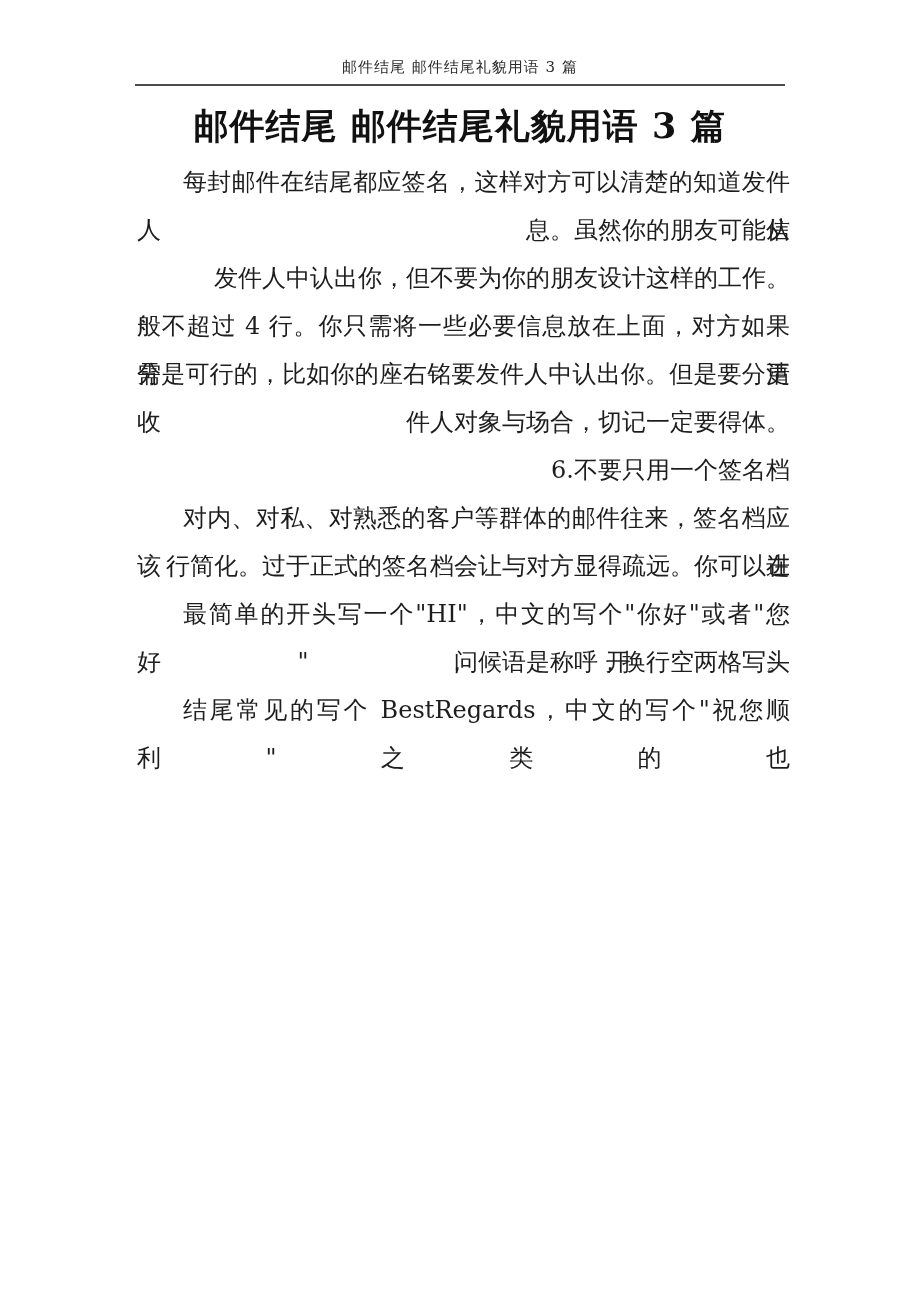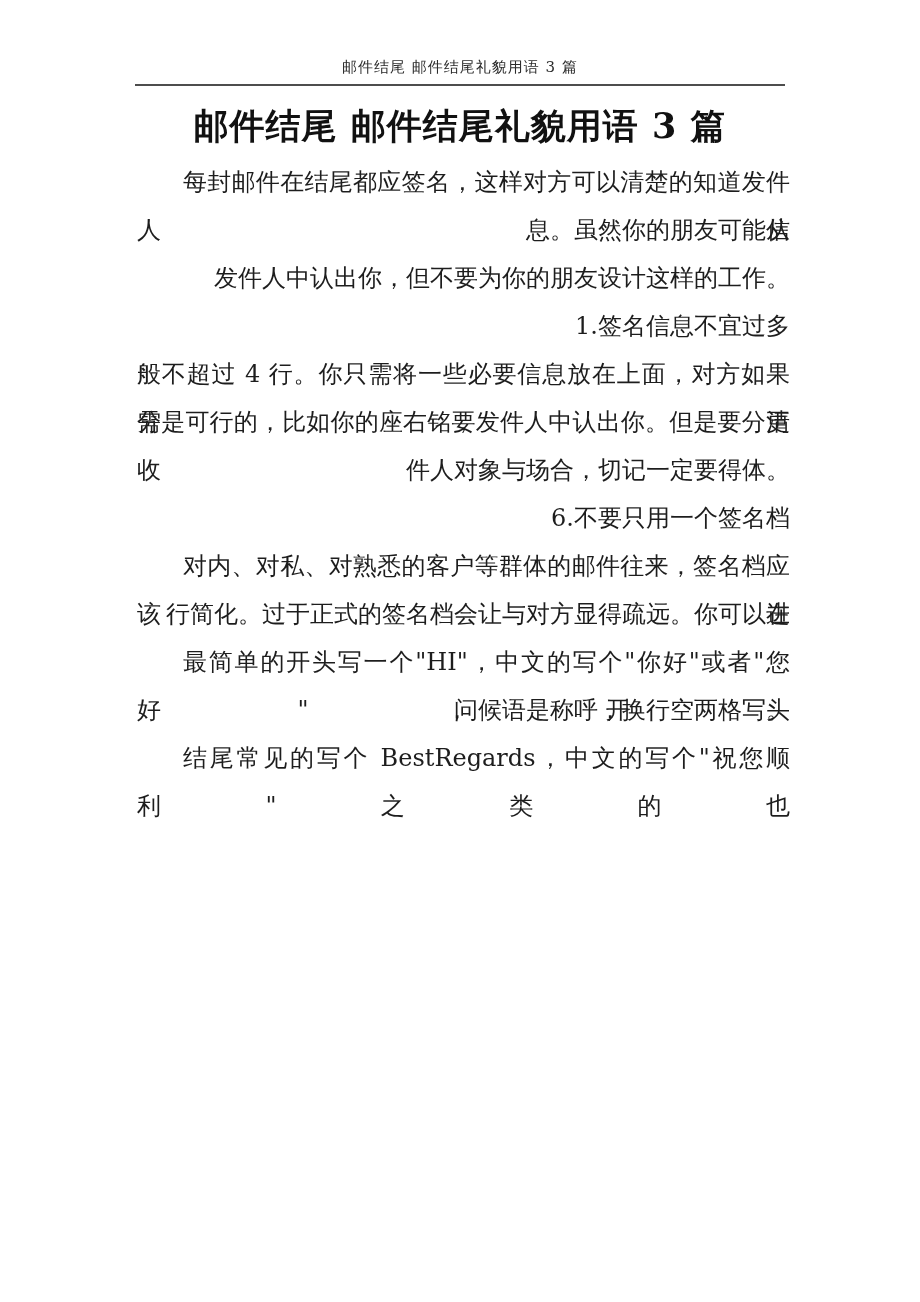--- a/index.html
+++ b/index.html
@@ -66,21 +66,20 @@
 <body>
 
 <div class="page">
   <div class="header">邮件结尾 邮件结尾礼貌用语 3 篇</div>
   <div class="header-rule"></div>
   <div class="title">邮件结尾 邮件结尾礼貌用语 3 篇</div>
   <div class="doc-body">
       <div class="line indent full">每封邮件在结尾都应签名，这样对方可以清楚的知道发件人信</div>
       <div class="line">息。虽然你的朋友可能从</div>
       <div class="line indent">发件人中认出你，但不要为你的朋友设计这样的工作。</div>
-      <div class="line indent">1.签名信息不宜过多</div>
       <div class="line full">般不超过 4 行。你只需将一些必要信息放在上面，对方如果需要更</div>
       <div class="line full">分是可行的，比如你的座右铭，发件人中认出你。但是要分清收</div>
       <div class="line">件人对象与场合，切记一定要得体。</div>
       <div class="line indent">6.不要只用一个签名档</div>
       <div class="line indent full">对内、对私、对熟悉的客户等群体的邮件往来，签名档应该进</div>
       <div class="line">行简化。过于正式的签名档会让与对方显得疏远。你可以在</div>
       <div class="line indent full">最简单的开头写一个"HI"，中文的写个"你好"或者"您好"，开头</div>
       <div class="line">问候语是称呼，换行空两格写。</div>
       <div class="line indent full">结尾常见的写个 BestRegards，中文的写个"祝您顺利"之类的也</div>
     </div>

